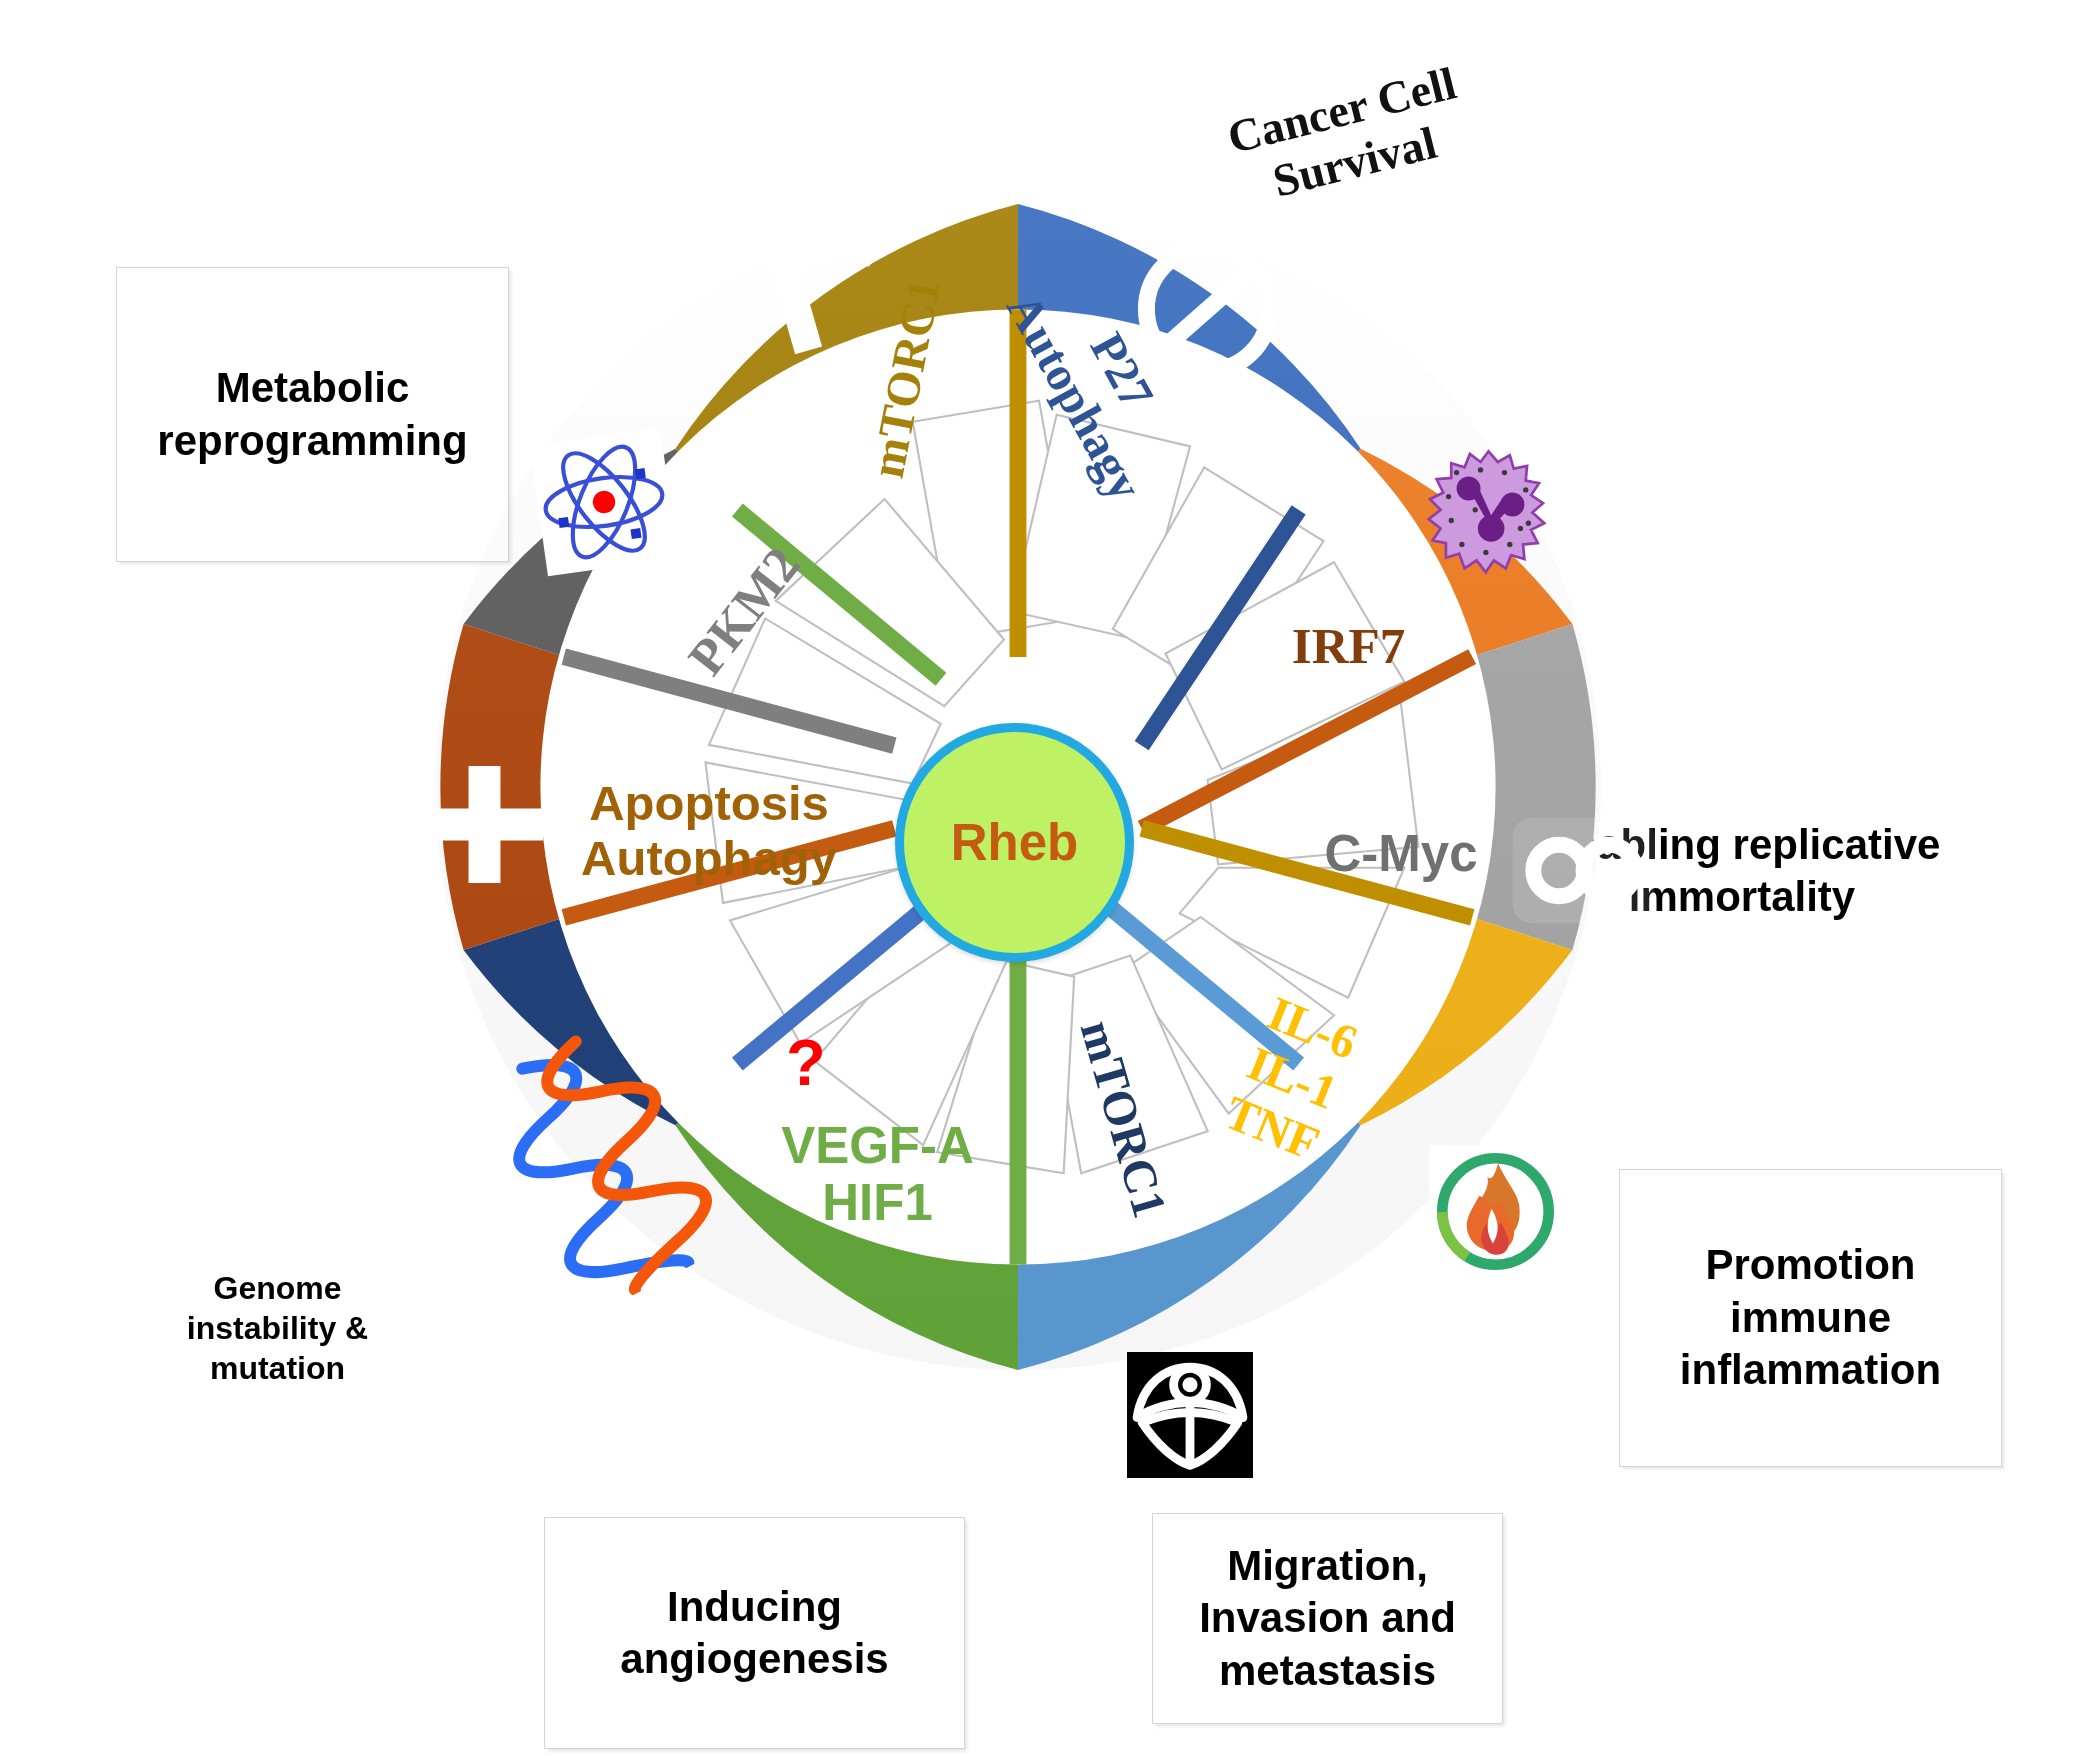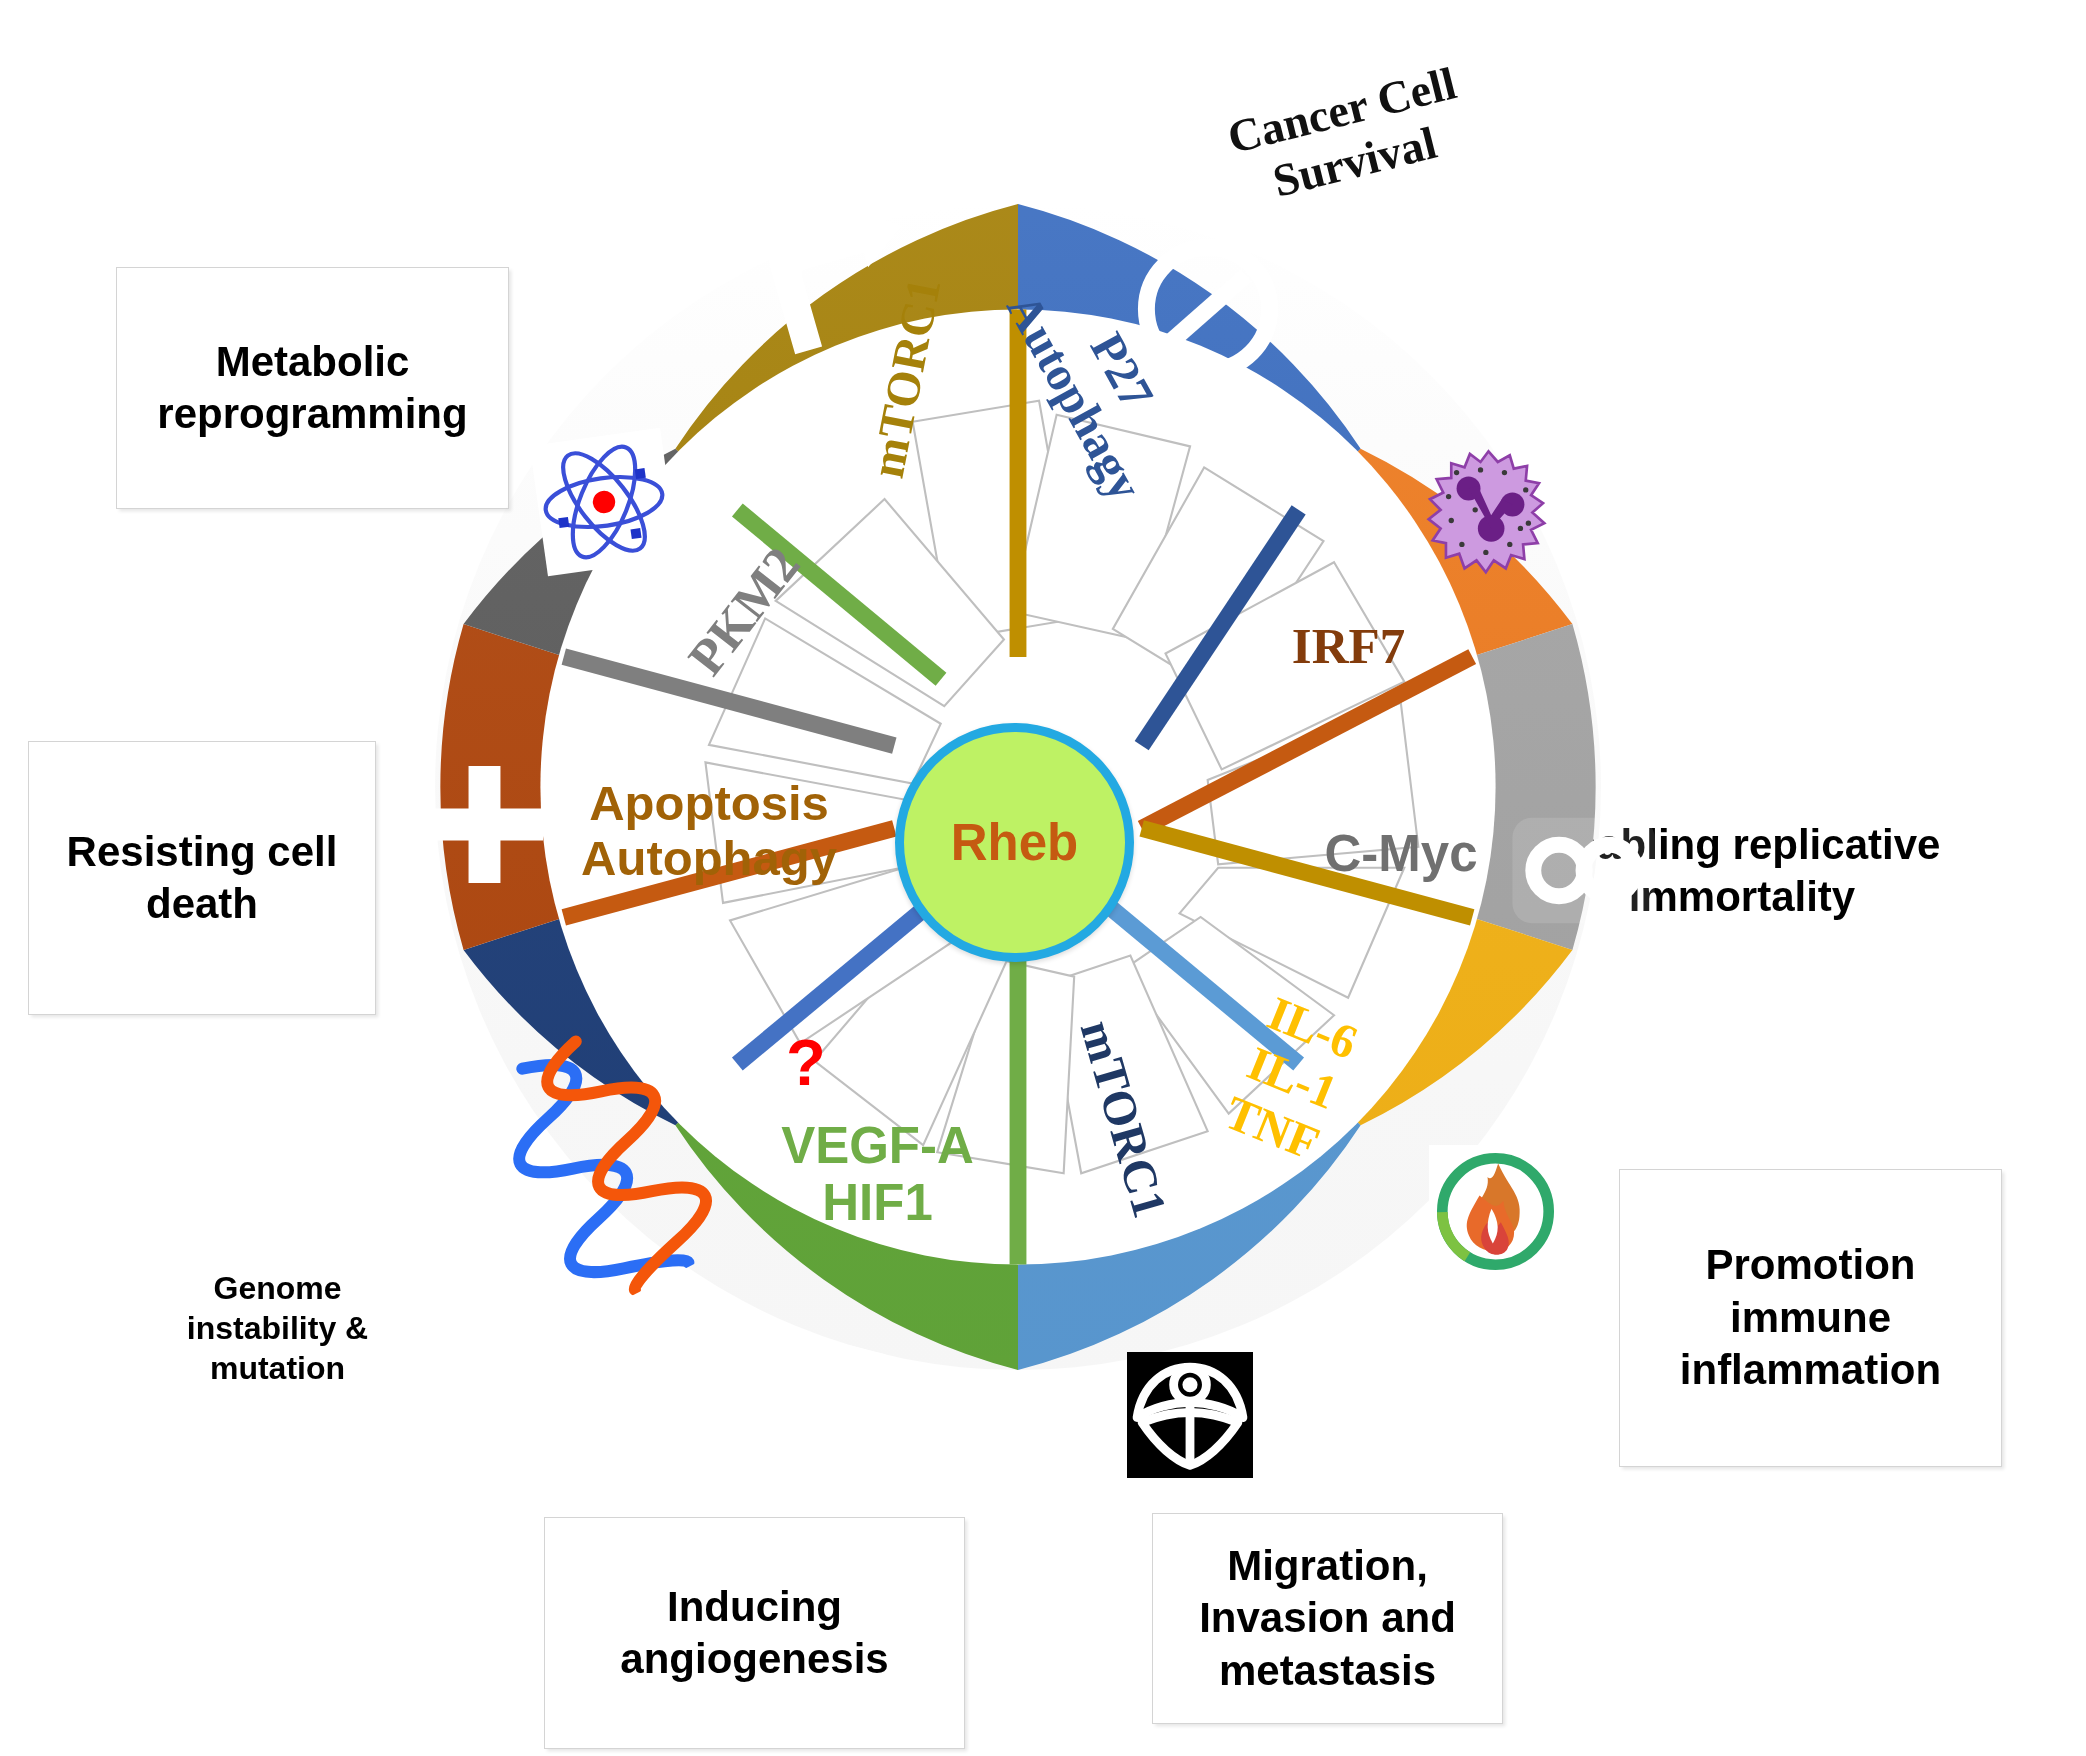--- a/index.html
+++ b/index.html
@@ -104,25 +104,23 @@
     color: #ff0000;
     font-family: "Liberation Sans", sans-serif;
   }
 </style>
 </head>
 <body>
 
 <div id="page">
 
 
-  <div class="caption" style="left:116px; top:267px; width:393px; height:242px; font-size:42px;">Metabolic
+  <div class="caption" style="left:116px; top:267px; width:393px; height:295px; font-size:42px;">Metabolic
 reprogramming</div>
 
-  <div class="caption" style="left:28px; top:741px; width:348px; height:274px; font-size:42px;">Resisting cell
-death</div>
 
   <div class="caption noborder" style="left:130px; top:1222px; width:295px; height:211px; font-size:32px;">Genome
 instability &amp;
 mutation</div>
 
   <div class="caption" style="left:544px; top:1517px; width:421px; height:232px; font-size:42px;">Inducing
 angiogenesis</div>
 
   <div class="caption" style="left:1152px; top:1513px; width:351px; height:211px; font-size:42px;">Migration,
 Invasion and

